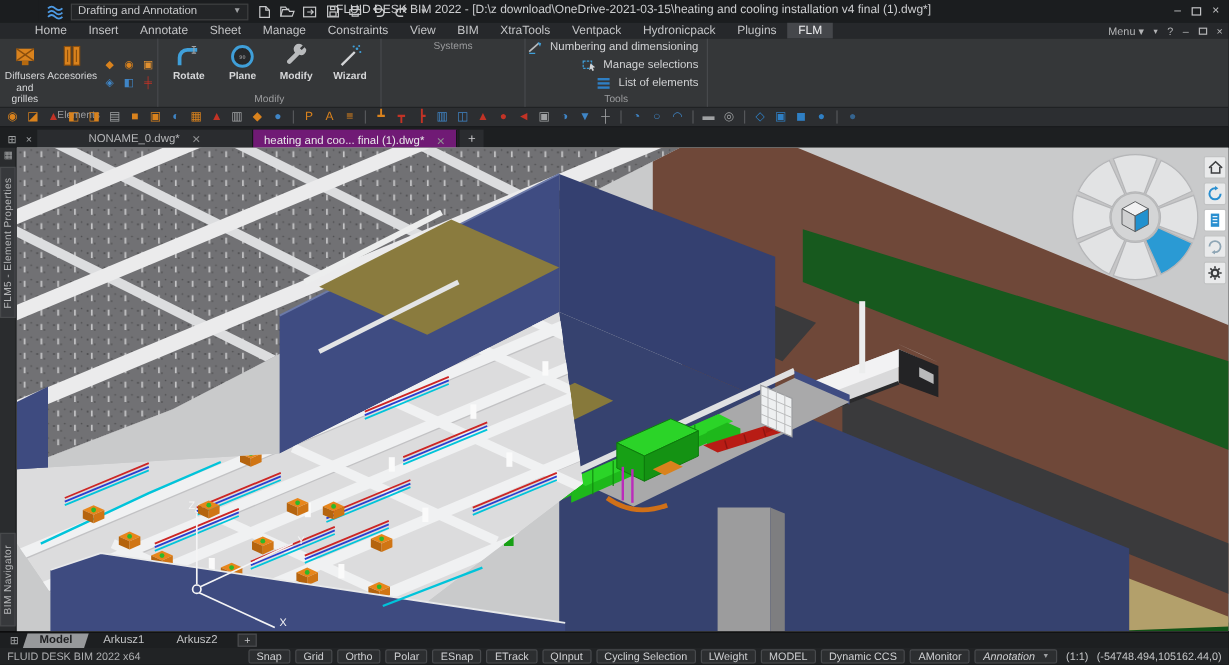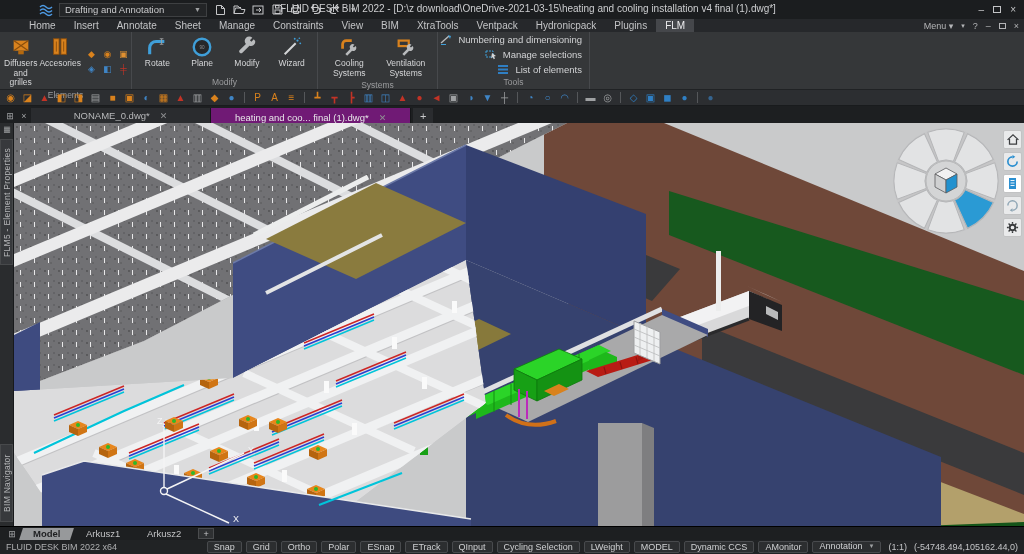--- a/index.html
+++ b/index.html
@@ -24,33 +24,33 @@
   .menu-right{position:absolute;right:5px;top:0;bottom:0;display:flex;align-items:center;gap:8px;font-size:9px;color:#b4b5b7;}
   .menu-right .rbox{width:7px;height:6px;border:1px solid #b4b5b7;display:inline-block;}
   
   .ribbon{height:58px;background:#353739;display:flex;border-bottom:1px solid #202224;}
   .rgroup{display:flex;flex-direction:column;border-right:1px solid #47494c;}
   .rbody{flex:1;display:flex;align-items:stretch;padding:2px 3px 0;}
   .rlabel{height:13px;font-size:8.5px;color:#9b9c9e;text-align:center;line-height:12px;}
   .bigbtn{width:58px;display:flex;flex-direction:column;align-items:center;padding:1px 1px;
           color:#d6d7d9;font-size:8.5px;line-height:9.5px;text-align:center;}
   .bigbtn .bicon{height:24px;display:flex;align-items:center;justify-content:center;}
-  .bigbtn.narrow{width:46px;}
+  .bigbtn.narrow{width:46px;font-weight:bold;}
   .sgrid{display:grid;grid-template-columns:repeat(3,15px);grid-auto-rows:14px;gap:1px;align-content:center;margin-left:2px;}
   .sicon{display:flex;align-items:center;justify-content:center;font-size:9px;}
   .tools-col{display:flex;flex-direction:column;justify-content:center;gap:1px;padding:0 4px;}
   .trow{display:flex;align-items:center;gap:5px;font-size:9.5px;color:#d2d3d5;height:14px;white-space:nowrap;padding:0 3px;}
   
   .toolbar{height:16px;background:#2c2e31;display:flex;align-items:center;padding:0 4px;gap:4px;border-bottom:1px solid #191b1d;}
   .tb-icon{width:13px;height:13px;font-size:10px;line-height:13px;text-align:center;cursor:default;}
   .tb-icon.divider{width:1px;height:11px;background:#55575a;margin:0 2px;}
   
   .tabbar{height:17px;background:#1d1f21;display:flex;align-items:flex-end;padding-left:3px;}
   .tabbar .edge-ic{width:14px;height:15px;display:flex;align-items:center;justify-content:center;color:#9fa1a3;font-size:9px;}
-  .dtab{height:15px;display:flex;align-items:center;gap:10px;padding:0 24px;background:#2a2c2f;color:#b7b8ba;
+  .dtab{height:15px;display:flex;align-items:center;gap:10px;padding:0 9px;background:#2a2c2f;color:#b7b8ba;
         font-size:9.5px;border-right:1px solid #141618;white-space:nowrap;}
   .dtab.first{min-width:180px;justify-content:center;}
   .dtab.active{background:#701a75;color:#e8e8ea;align-items:flex-end;}
   .dtab .x{color:#8f9092;font-size:9px;}
   .plusbtn{width:20px;height:15px;display:flex;align-items:center;justify-content:center;background:#2a2c2f;color:#c9cacc;font-size:11px;margin-left:2px;}
   
   .workarea{display:flex;height:403px;}
   .leftstrip{width:14px;background:#2a2c2e;border-right:1px solid #17191b;position:relative;}
   .ls-ic{position:absolute;left:1px;width:12px;text-align:center;font-size:8px;color:#9fa1a3;}
   .vtab{position:absolute;left:0;width:13px;background:#37393c;border:1px solid #47494b;color:#b5b6b8;
@@ -69,21 +69,21 @@
   .ltab{height:12px;line-height:12px;padding:0 12px;color:#c2c3c5;transform:skewX(-18deg);margin:0 1px;}
   .ltab>span{display:inline-block;transform:skewX(18deg);}
   .ltab.active{background:#97999b;color:#1e1f21;font-weight:bold;}
   .lplus{width:16px;height:11px;margin-left:4px;display:flex;align-items:center;justify-content:center;
          background:#2e3032;border:1px solid #4a4c4e;color:#c6c7c9;font-size:9px;}
   
   .statusbar{height:14px;background:#212325;display:flex;align-items:center;font-size:9px;color:#b7b8ba;padding:0 6px;gap:4px;}
   .sb-left{margin-right:auto;color:#aeafb1;}
   .sb-btn{background:#2c2e30;border:1px solid #484a4d;border-radius:2px;padding:0 6px;height:12px;line-height:11px;
           color:#cfd0d2;white-space:nowrap;}
-  .sb-dd{display:flex;align-items:flex-end;gap:6px;}
+  .sb-dd{display:flex;align-items:center;gap:6px;font-style:italic;}
   .sb-dd .caret{font-size:6px;color:#9fa1a3;}
   .sb-coords{color:#c5c6c8;white-space:nowrap;margin-left:3px;}
   svg{display:block;}
 </style>
 </head>
 <body>
 
 <div class="app">
 
   <div class="titlebar">
@@ -248,40 +248,20 @@
                 <circle cx="20" cy="2.5" r=".9" fill="#3f9fd9"></circle>
               </svg>
           </span>
           <span>Wizard</span>
         </div>
       </div>
       <div class="rlabel">Modify</div>
     </div>
 
     <div class="rgroup" style="width:120px;">
-      <div class="rbody" style="justify-content:center;">
-        <div class="bigbtn">
-          <span class="bicon">
-            <svg width="22" height="22" viewBox="0 0 24 24">
-                <path d="M5 14v-5a4 4 0 0 1 4-4h6" fill="none" stroke="#d9821d" stroke-width="3"></path>
-                <path d="M20 13a3.4 3.4 0 0 1-4.6 3.2L10 21.6 8 19.5l5.3-5.3A3.4 3.4 0 0 1 18 9.5l-1.8 1.8 1.2 1.2L19.2 11c.5.6.8.9.8 2z" fill="#b9bbbd"></path>
-              </svg>
-          </span>
-          <span>Cooling Systems</span>
-        </div>
-        <div class="bigbtn">
-          <span class="bicon">
-            <svg width="22" height="22" viewBox="0 0 24 24">
-                <rect x="4" y="5" width="11" height="6" fill="none" stroke="#d9821d" stroke-width="2.4"></rect>
-                <path d="M20 13a3.4 3.4 0 0 1-4.6 3.2L10 21.6 8 19.5l5.3-5.3A3.4 3.4 0 0 1 18 9.5l-1.8 1.8 1.2 1.2L19.2 11c.5.6.8.9.8 2z" fill="#b9bbbd"></path>
-              </svg>
-          </span>
-          <span>Ventilation Systems</span>
-        </div>
-      </div>
       <div class="rlabel">Systems</div>
     </div>
 
     <div class="rgroup" style="width:152px;">
       <div class="tools-col" style="flex:1;align-items:flex-end;">
         <div class="trow">
           <svg width="13" height="11" viewBox="0 0 13 11">
               <path d="M1 9 9 2" stroke="#b9bbbd" stroke-width="1.4"></path>
               <path d="M8 1l3 1-1 3z" fill="#3f9fd9"></path>
               <path d="M1 10.5h5" stroke="#3f9fd9"></path>

